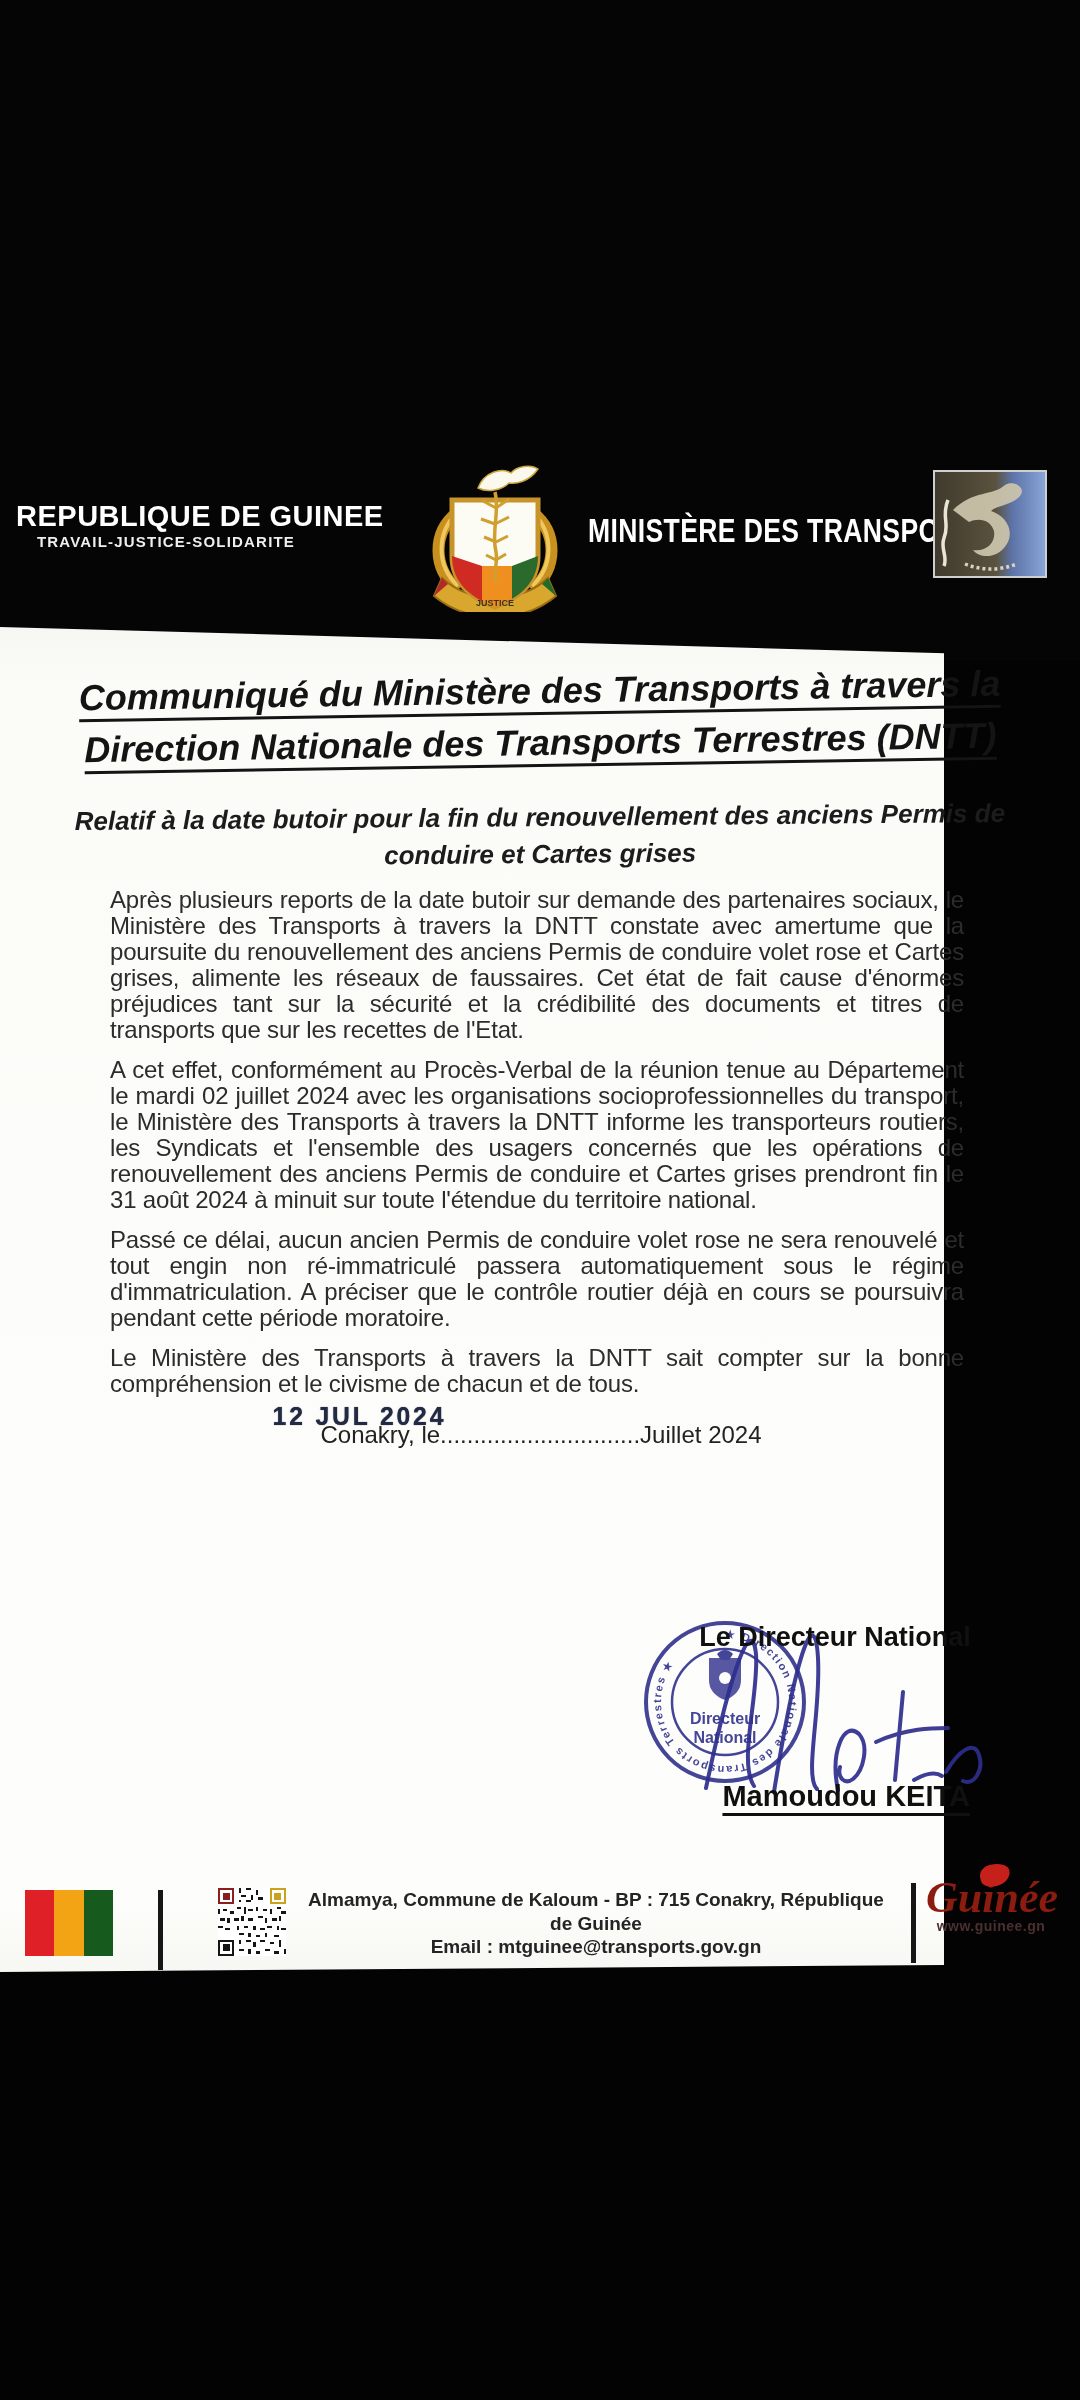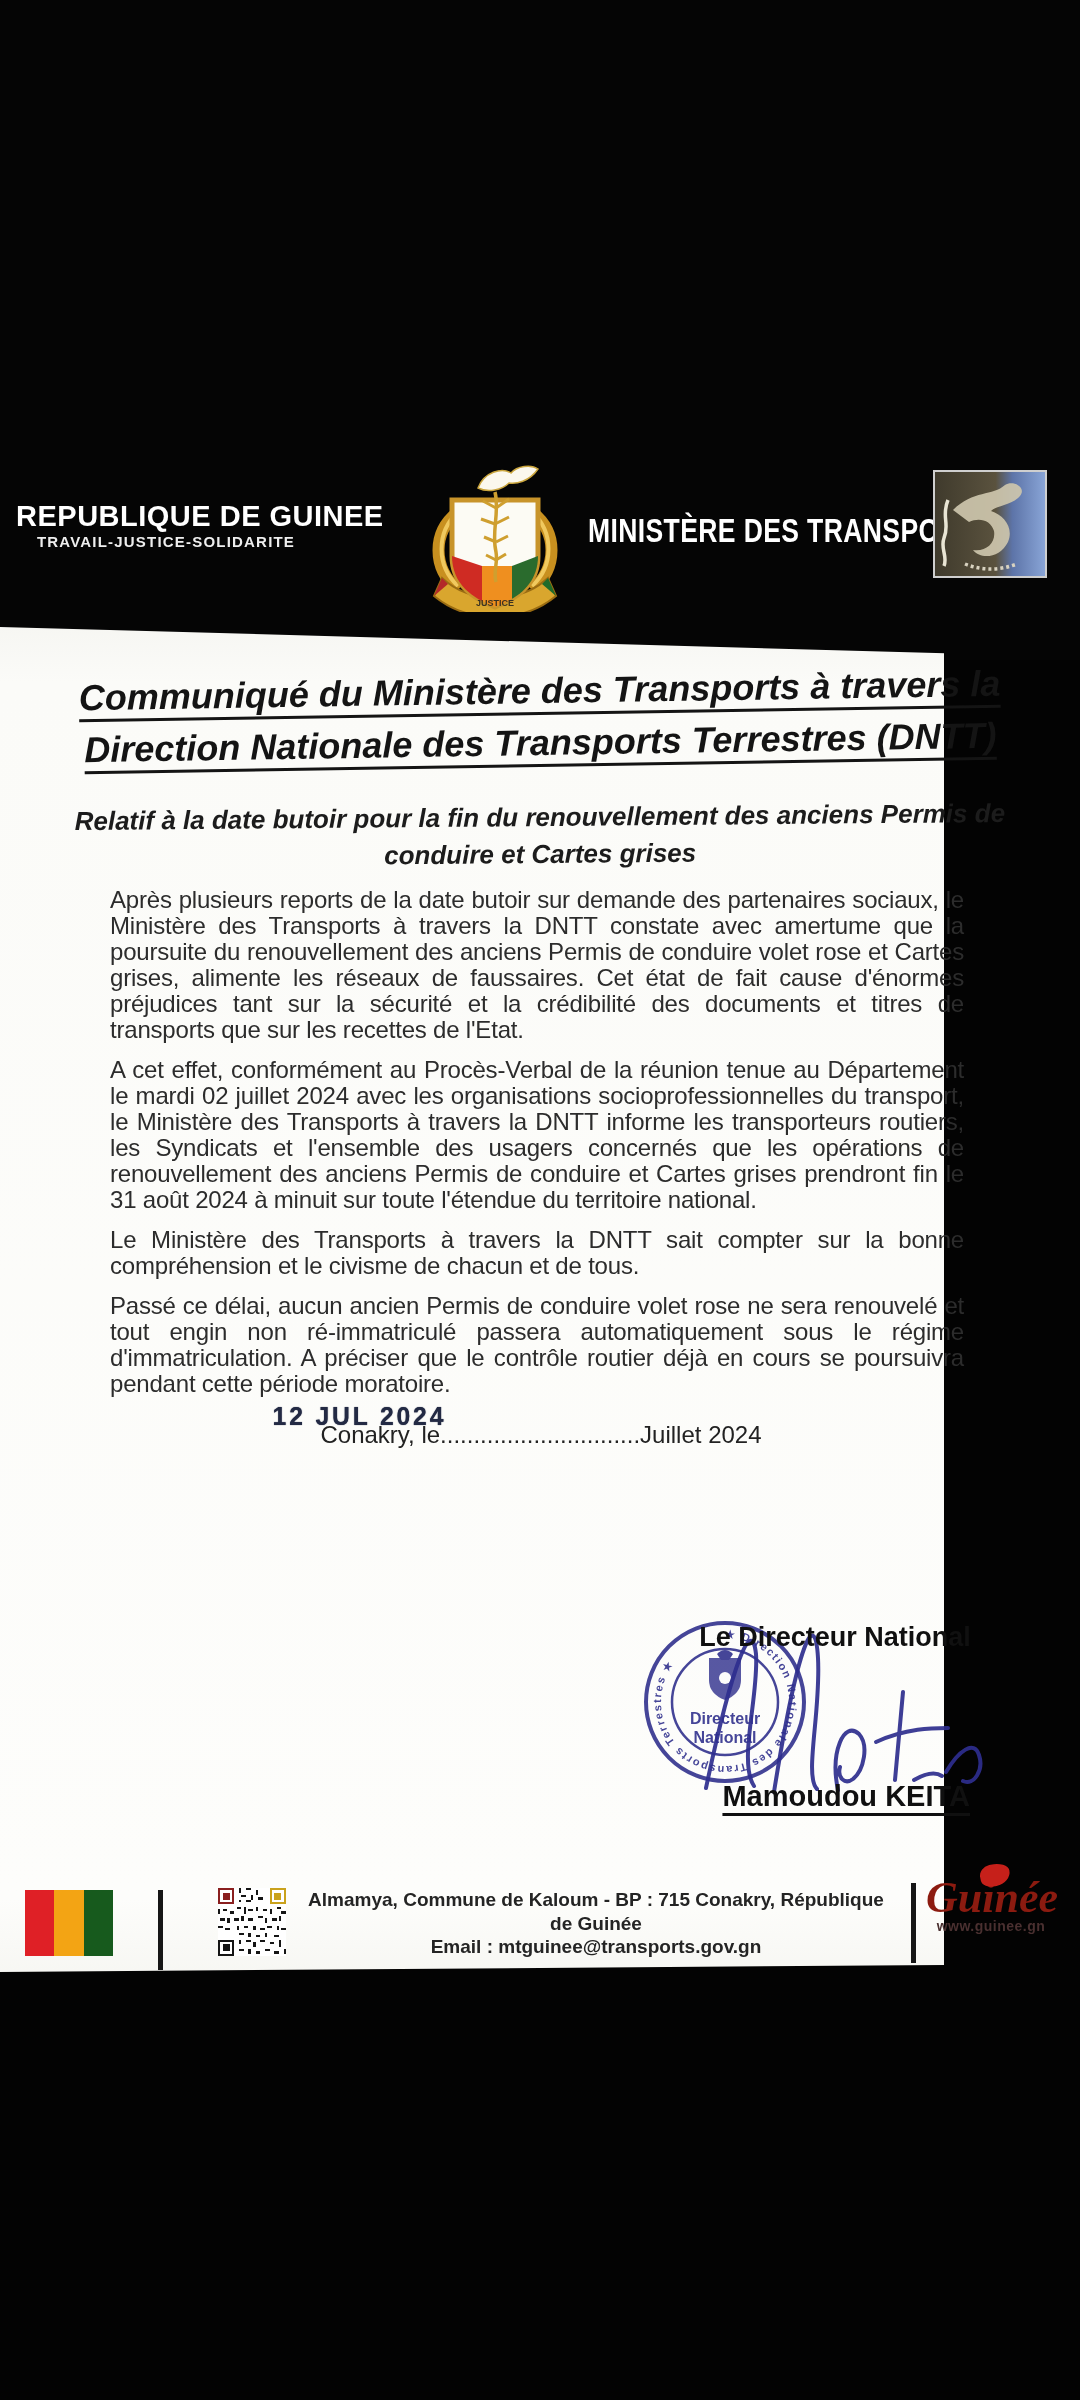--- a/index.html
+++ b/index.html
@@ -117,22 +117,22 @@
     <div class="content">
       <div class="title-block">
         <div class="doc-title">Communiqué du Ministère des Transports à travers la</div>
         <div class="doc-title">Direction Nationale des Transports Terrestres (DNTT)</div>
       </div>
       <div class="subtitle">Relatif à la date butoir pour la fin du renouvellement des anciens Permis de conduire et Cartes grises</div>
 
       <div class="bodycol">
         <p class="para">Après plusieurs reports de la date butoir sur demande des partenaires sociaux, le Ministère des Transports à travers la DNTT constate avec amertume que la poursuite du renouvellement des anciens Permis de conduire volet rose et Cartes grises, alimente les réseaux de faussaires. Cet état de fait cause d'énormes préjudices tant sur la sécurité et la crédibilité des documents et titres de transports que sur les recettes de l'Etat.</p>
         <p class="para">A cet effet, conformément au Procès-Verbal de la réunion tenue au Département le mardi 02 juillet 2024 avec les organisations socioprofessionnelles du transport, le Ministère des Transports à travers la DNTT informe les transporteurs routiers, les Syndicats et l'ensemble des usagers concernés que les opérations de renouvellement des anciens Permis de conduire et Cartes grises prendront fin le 31 août 2024 à minuit sur toute l'étendue du territoire national.</p>
+        <p class="para">Passé ce délai, aucun ancien Permis de conduire volet rose ne sera renouvelé et tout engin non ré-immatriculé passera automatiquement sous le régime d'immatriculation. A préciser que le contrôle routier déjà en cours se poursuivra pendant cette période moratoire.</p>
         <p class="para">Le Ministère des Transports à travers la DNTT sait compter sur la bonne compréhension et le civisme de chacun et de tous.</p>
-        <p class="para">Passé ce délai, aucun ancien Permis de conduire volet rose ne sera renouvelé et tout engin non ré-immatriculé passera automatiquement sous le régime d'immatriculation. A préciser que le contrôle routier déjà en cours se poursuivra pendant cette période moratoire.</p>
 
         <div class="dateline">
           <span>Conakry, le</span><span>..............................</span><span>Juillet 2024</span>
           <span class="date-stamp">12 JUL 2024</span>
         </div>
       </div>
     </div>
 
     <div class="sig-title">Le Directeur National</div>
 

